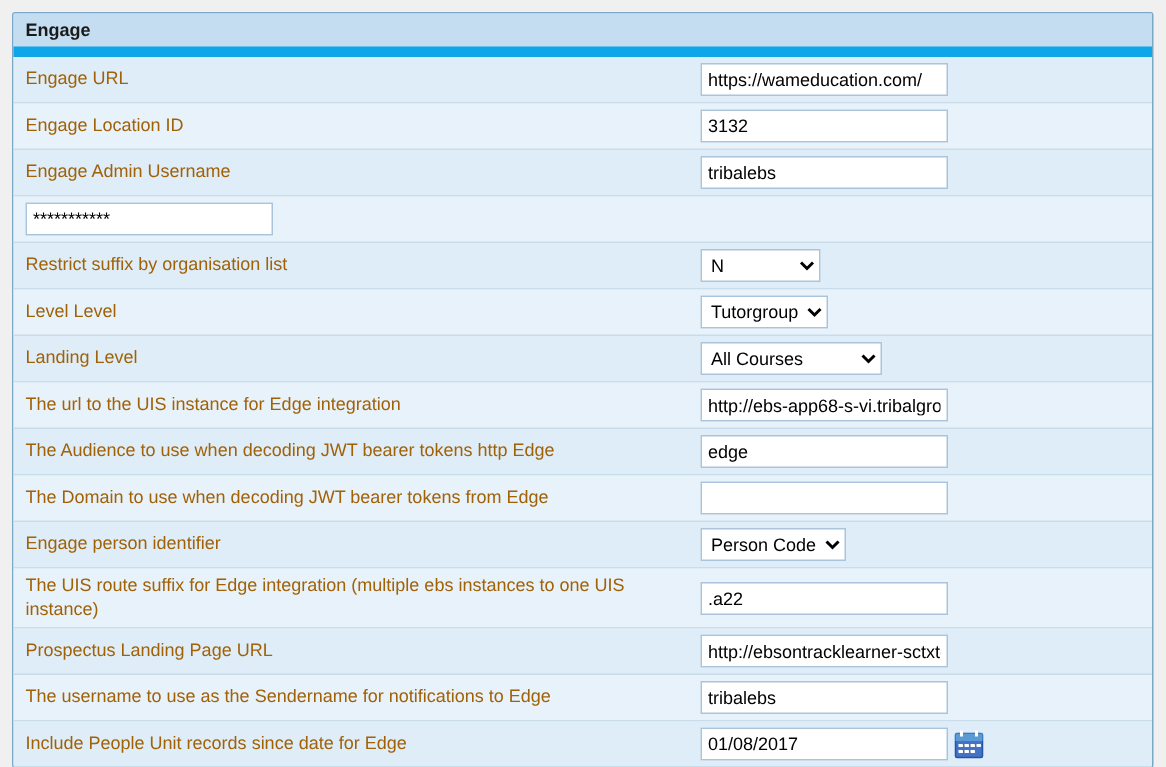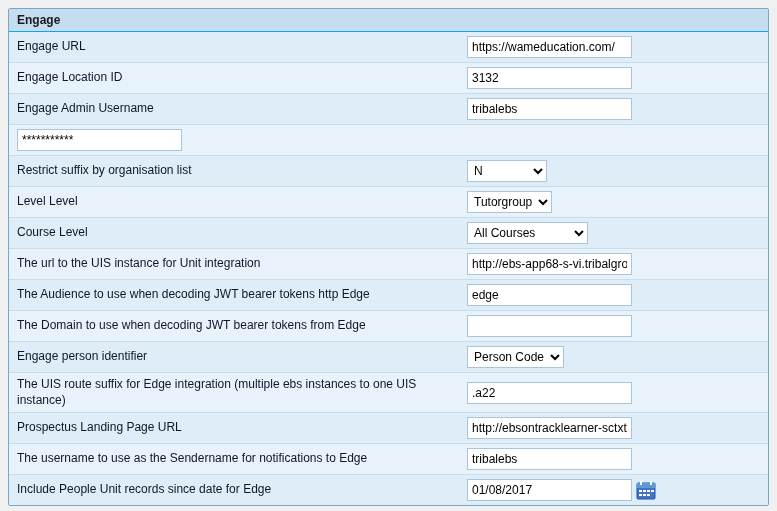--- a/index.html
+++ b/index.html
@@ -9,21 +9,21 @@
       background: #f0f0f0;
     }
     .panel {
       border: 1px solid #7ba7c7;
       background: #e8f2fb;
       margin: 8px;
       border-radius: 2px;
     }
     .panel-header {
       background: #c5ddf0;
-      border-bottom: 1px solid #0ea5e9;
+      border-bottom: 7px solid #0ea5e9;
       padding: 4px 8px;
       font-weight: bold;
       font-size: 12px;
       color: #1a1a1a;
     }
     .panel-body {
       padding: 0;
     }
     .form-row {
       display: flex;
@@ -36,21 +36,21 @@
       border-bottom: none;
     }
     .form-row:nth-child(odd) {
       background: #deedf8;
     }
     .form-row:nth-child(even) {
       background: #e8f2fb;
     }
     .field-label {
       flex: 0 0 450px;
-      color: #0f172a;
+      color: #a16207;
       font-size: 12px;
       padding-right: 10px;
       line-height: 1.3;
     }
     .field-value {
       flex: 1;
       display: flex;
       align-items: center;
     }
     input[type="text"], input[type="password"] {
@@ -123,27 +123,27 @@
           <select><option value="N">N</option><option value="Y">Y</option></select>
         </div>
       </div>
       <div class="form-row">
         <div class="field-label">Level Level</div>
         <div class="field-value">
           <select><option value="Tutorgroup">Tutorgroup</option><option value="Course">Course</option><option value="Class">Class</option></select>
         </div>
       </div>
       <div class="form-row">
-        <div class="field-label">Course Level</div>
+        <div class="field-label">Landing Level</div>
         <div class="field-value">
           <select><option value="All Courses">All Courses</option><option value="Selected Courses">Selected Courses</option></select>
         </div>
       </div>
       <div class="form-row">
-        <div class="field-label">The url to the UIS instance for Unit integration</div>
+        <div class="field-label">The url to the UIS instance for Edge integration</div>
         <div class="field-value">
           <input type="text" class="input-wide" value="http://ebs-app68-s-vi.tribalgroup.net:8090/" style="">
         </div>
       </div>
       <div class="form-row">
         <div class="field-label">The Audience to use when decoding JWT bearer tokens http Edge</div>
         <div class="field-value">
           <input type="text" value="edge" style="">
         </div>
       </div>

